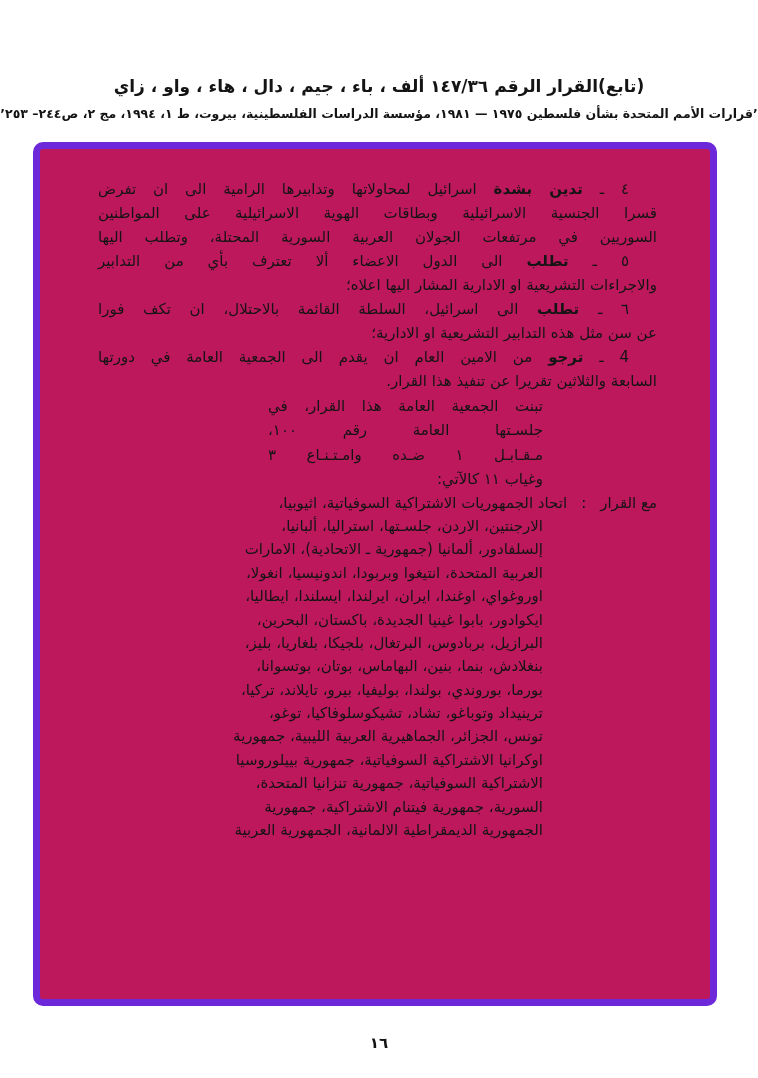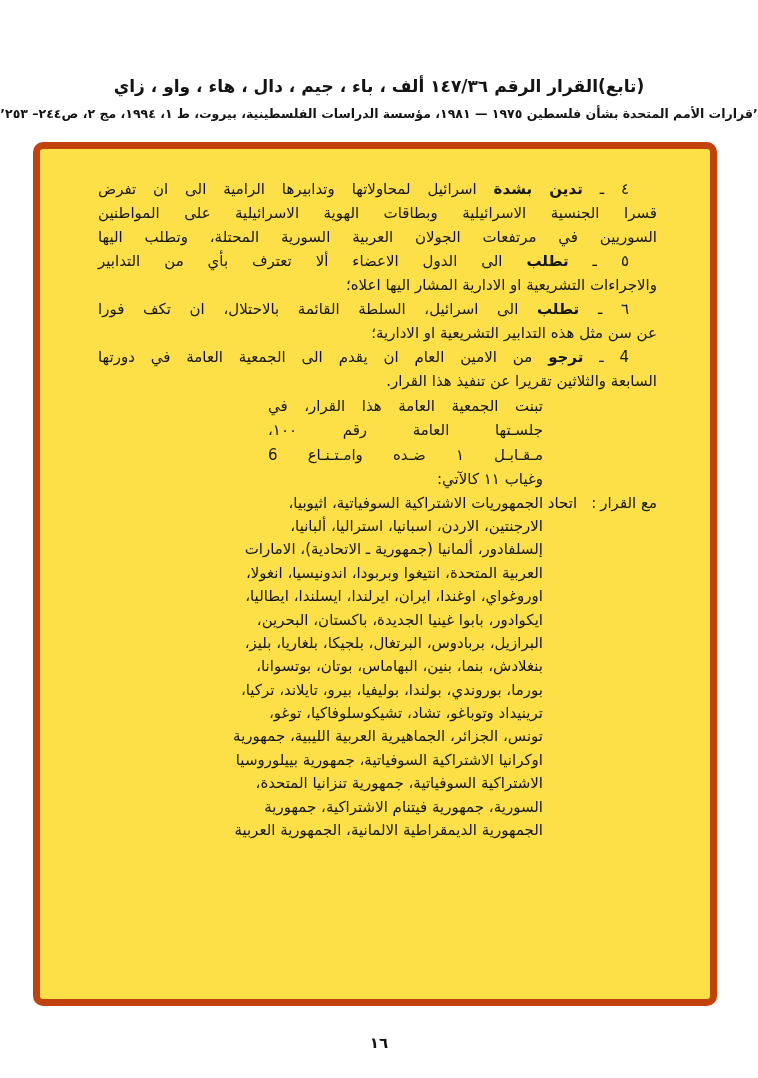--- a/index.html
+++ b/index.html
@@ -14,22 +14,22 @@
     position:absolute;top:74px;left:0;width:758px;
     font-size:17px;font-weight:bold;line-height:24px;white-space:nowrap;
   }
   .header-citation{
     position:absolute;top:105px;left:0;width:758px;
     font-size:12.5px;font-weight:bold;line-height:18px;white-space:nowrap;
   }
   
   .frame{
     position:absolute;left:33px;top:142px;width:684px;height:864px;
-    box-sizing:border-box;border:7px solid #c2410c;border-radius:10px;
-    background:#fde047;
+    box-sizing:border-box;border:7px solid #6d28d9;border-radius:10px;
+    background:#be185d;
   }
   .frame-content{
     position:absolute;top:0;right:0;box-sizing:border-box;
     width:670px;padding:28px 53px 0 58px;
   }
   
   .paragraphs{font-size:15px;}
   .par-line{line-height:24px;height:24px;overflow:visible;}
   .just{text-align:justify;text-align-last:justify;text-justify:inter-word;}
   .right{text-align:right;white-space:nowrap;}
@@ -41,21 +41,21 @@
   }
   .adoption .par-line{line-height:24.4px;height:24.4px;}
   .adoption .indent-last{padding-left:0;padding-right:0;text-align:right;white-space:nowrap;padding-left:38px;}
   .adoption .indent-last{text-align:right;padding-left:0;margin-left:38px;}
   
   .voting{font-size:15px;margin-top:0;}
   .voting-first{
     display:flex;flex-direction:row;justify-content:flex-start;
     line-height:23.4px;height:23.4px;white-space:nowrap;text-align:right;
   }
-  .voting-label{margin-left:4px;}
+  .voting-label{margin-left:14px;}
   .voting-colon{margin-left:14px;}
   .voting-lines{width:307px;margin:0 114px 0 auto;}
   .voting-lines .par-line{line-height:23.4px;height:23.4px;text-align:right;white-space:nowrap;}
   
   .page-number{
     position:absolute;top:1034px;left:0;width:758px;text-align:center;
     font-size:15px;font-weight:bold;letter-spacing:7px;
   }
 </style>
 </head>
@@ -83,31 +83,31 @@
           <div class="par-line right">عن سن مثل هذه التدابير التشريعية او الادارية؛</div>
         </div>
         <div>
           <div class="par-line just first-line"><span>4 ـ </span><span class="bold">ترجو</span><span> من الامين العام ان يقدم الى الجمعية العامة في دورتها</span></div>
           <div class="par-line right">السابعة والثلاثين تقريرا عن تنفيذ هذا القرار.</div>
         </div>
       </div>
     <div class="adoption" id="adoption">
         <div class="par-line just">تبنت الجمعية العامة هذا القرار، في</div>
         <div class="par-line just">جلسـتها العامة رقم ١٠٠،</div>
-        <div class="par-line just">مـقـابـل ١ ضـده وامـتـنـاع 6</div>
+        <div class="par-line just">مـقـابـل ١ ضـده وامـتـنـاع ٣</div>
         <div class="par-line right indent-last">وغياب ١١ كالآتي:</div>
       </div>
     <div class="voting">
       <div class="voting-first">
         <span class="voting-label">مع القرار</span>
         <span class="voting-colon">:</span>
         <span class="voting-rest">اتحاد الجمهوريات الاشتراكية السوفياتية، اثيوبيا،</span>
       </div>
       <div class="voting-lines" id="voting-lines">
-          <div class="par-line ">الارجنتين، الاردن، اسبانيا، استراليا، ألبانيا،</div>
+          <div class="par-line ">الارجنتين، الاردن، جلسـتها، استراليا، ألبانيا،</div>
           <div class="par-line ">إلسلفادور، ألمانيا (جمهورية ـ الاتحادية)، الامارات</div>
           <div class="par-line ">العربية المتحدة، انتيغوا وبربودا، اندونيسيا، انغولا،</div>
           <div class="par-line ">اوروغواي، اوغندا، ايران، ايرلندا، ايسلندا، ايطاليا،</div>
           <div class="par-line ">ايكوادور، بابوا غينيا الجديدة، باكستان، البحرين،</div>
           <div class="par-line ">البرازيل، بربادوس، البرتغال، بلجيكا، بلغاريا، بليز،</div>
           <div class="par-line ">بنغلادش، بنما، بنين، البهاماس، بوتان، بوتسوانا،</div>
           <div class="par-line ">بورما، بوروندي، بولندا، بوليفيا، بيرو، تايلاند، تركيا،</div>
           <div class="par-line ">ترينيداد وتوباغو، تشاد، تشيكوسلوفاكيا، توغو،</div>
           <div class="par-line ">تونس، الجزائر، الجماهيرية العربية الليبية، جمهورية</div>
           <div class="par-line ">اوكرانيا الاشتراكية السوفياتية، جمهورية بييلوروسيا</div>

